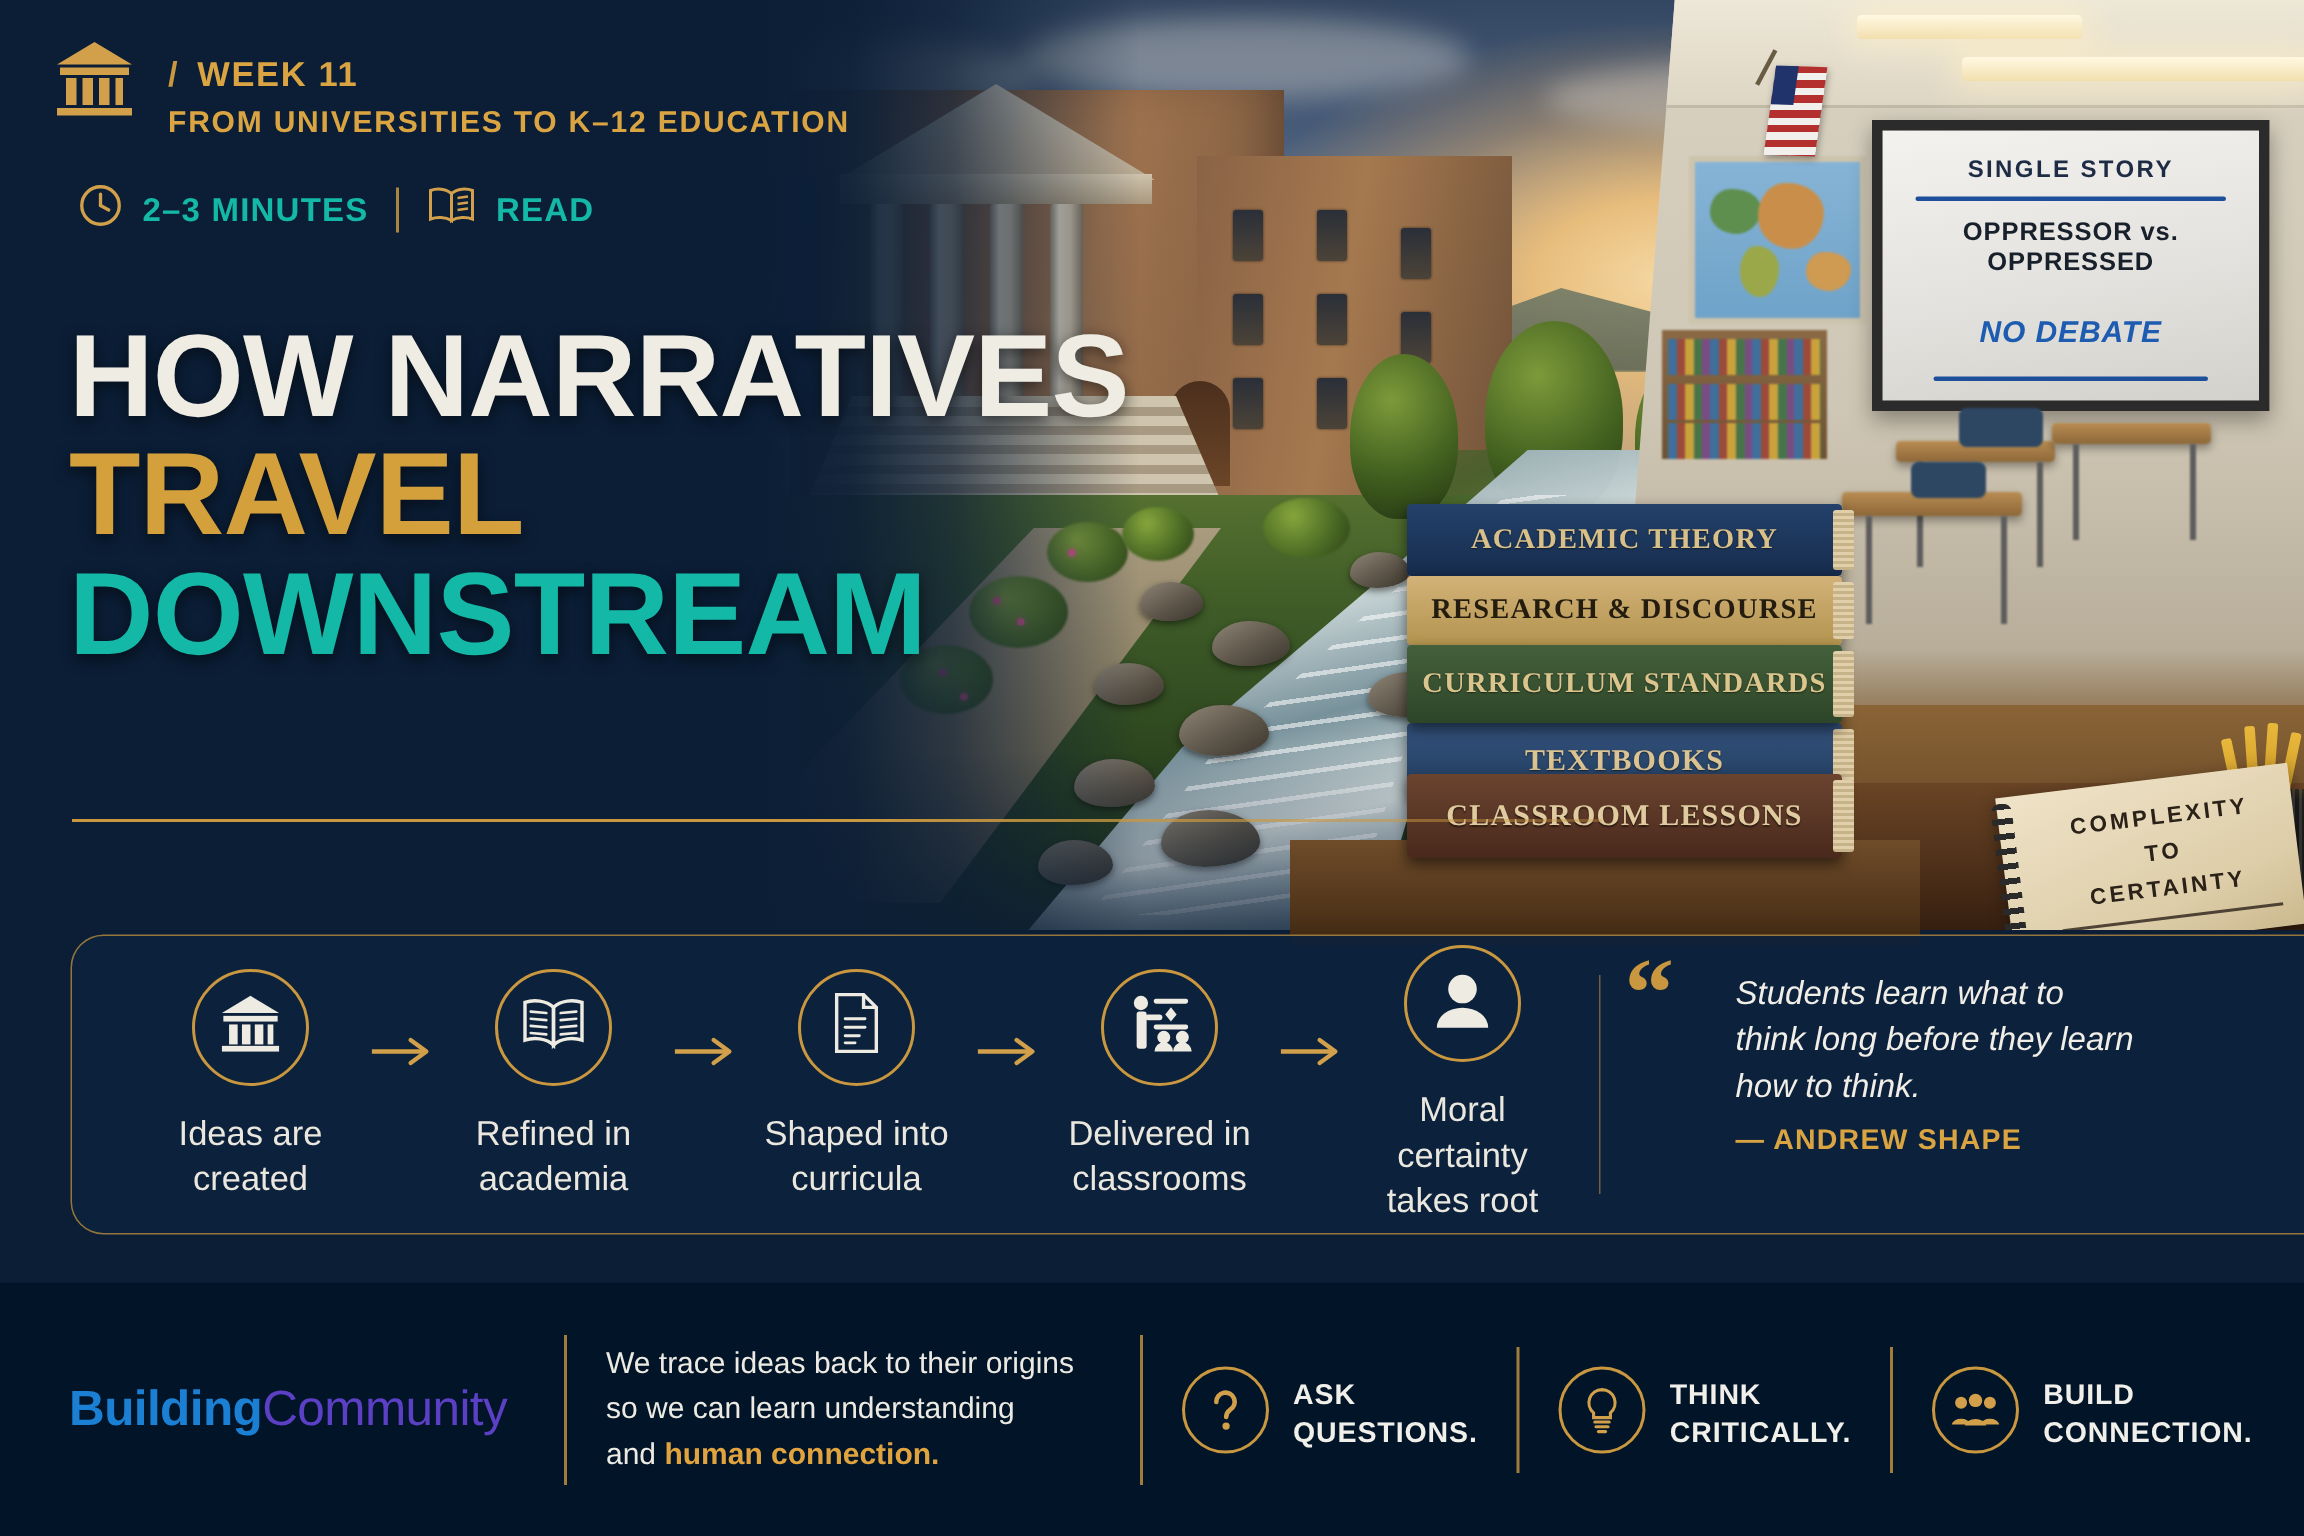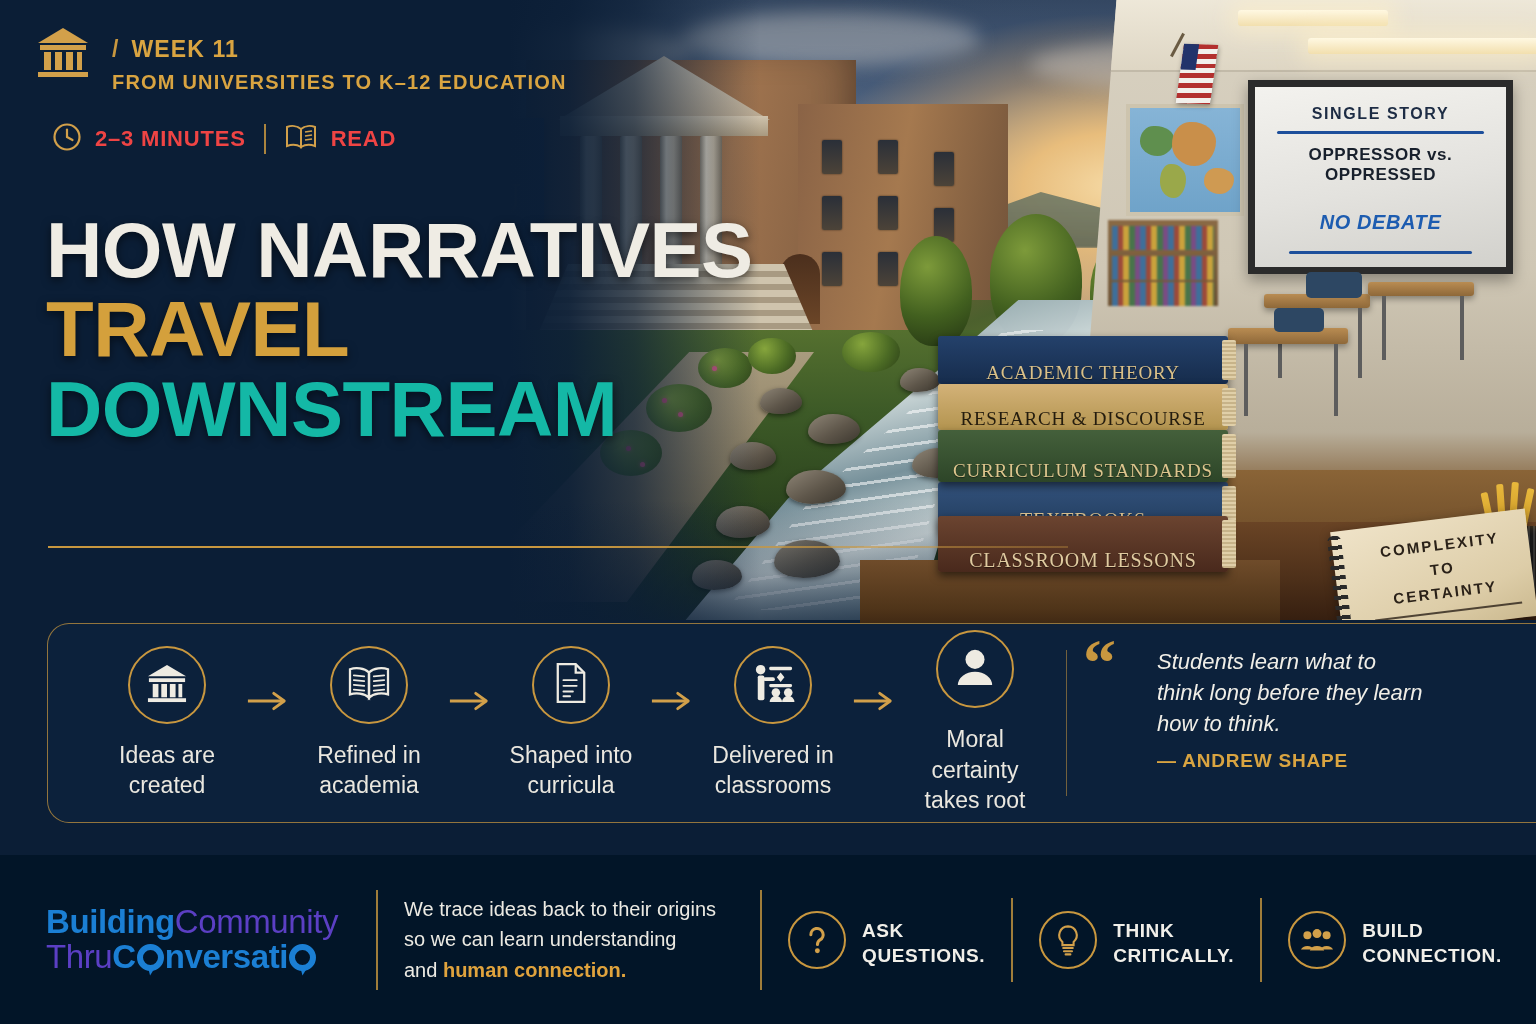--- a/index.html
+++ b/index.html
@@ -286,21 +286,21 @@
 
   
   .bookstack {
     position: absolute; left: 938px; top: 336px; width: 290px; height: 262px;
     z-index: 8;
   }
   .book {
     position: absolute; left: 0; width: 290px;
     border-radius: 3px;
     box-shadow: 0 4px 9px rgba(0,0,0,.55);
-    display: flex; align-items: flex-end; justify-content: center;
+    display: flex; align-items: center; justify-content: center; font-weight: bold;
   }
   .book span {
     font-family: "Liberation Serif", serif;
     letter-spacing: .8px; white-space: nowrap;
     text-shadow: 0 1px 1px rgba(0,0,0,.5);
   }
   .book .pages {
     position: absolute; right: -8px; top: 4px; bottom: 4px; width: 14px;
     background: repeating-linear-gradient(180deg, #e0cfa8 0 2px, #c7b389 2px 4px);
     border-radius: 2px;
@@ -326,21 +326,21 @@
   .series-sub {
     margin-top: 8px; font-size: 20px; font-weight: 700;
     letter-spacing: 1.2px; color: #d9a441;
   }
   .meta-row2 {
     margin-top: 28px; margin-left: 16px;
     display: flex; align-items: center; gap: 18px;
   }
   .chip { display: flex; align-items: center; gap: 13px; }
   .chip-text {
-    font-size: 22px; font-weight: 700; letter-spacing: .8px; color: #ef4444;
+    font-size: 22px; font-weight: 700; letter-spacing: .8px; color: #14b8a6;
   }
   .vsep { width: 2px; height: 30px; background: #c8973f; opacity: .85; }
 
   
   .title { position: absolute; left: 46px; top: 214px; z-index: 20; }
   .t-line {
     font-weight: 700; line-height: .94;
     letter-spacing: -0.5px;
     text-shadow: 0 3px 10px rgba(0,0,0,.55);
   }
@@ -779,23 +779,20 @@
       <div class="q-attr">— ANDREW SHAPE</div>
     </div>
   </div>
 
   <div class="footer">
 
     <div class="logo">
       <div class="logo-l1">
         <span class="lg-blue">Building</span><span class="lg-purple">Community</span>
       </div>
-      <div class="logo-l2">
-        <span class="lg-purple-b">Thru</span><span class="lg-blue">C</span><span class="bubble-o"></span><span class="lg-blue">nversati</span><span class="bubble-o"></span>
-      </div>
     </div>
 
     <div class="fsep"></div>
 
     <div class="tagline">
       <div>We trace ideas back to their origins</div>
       <div>so we can learn understanding</div>
       <div>
         <span>and </span><span class="tag-accent">human connection.</span>
       </div>

